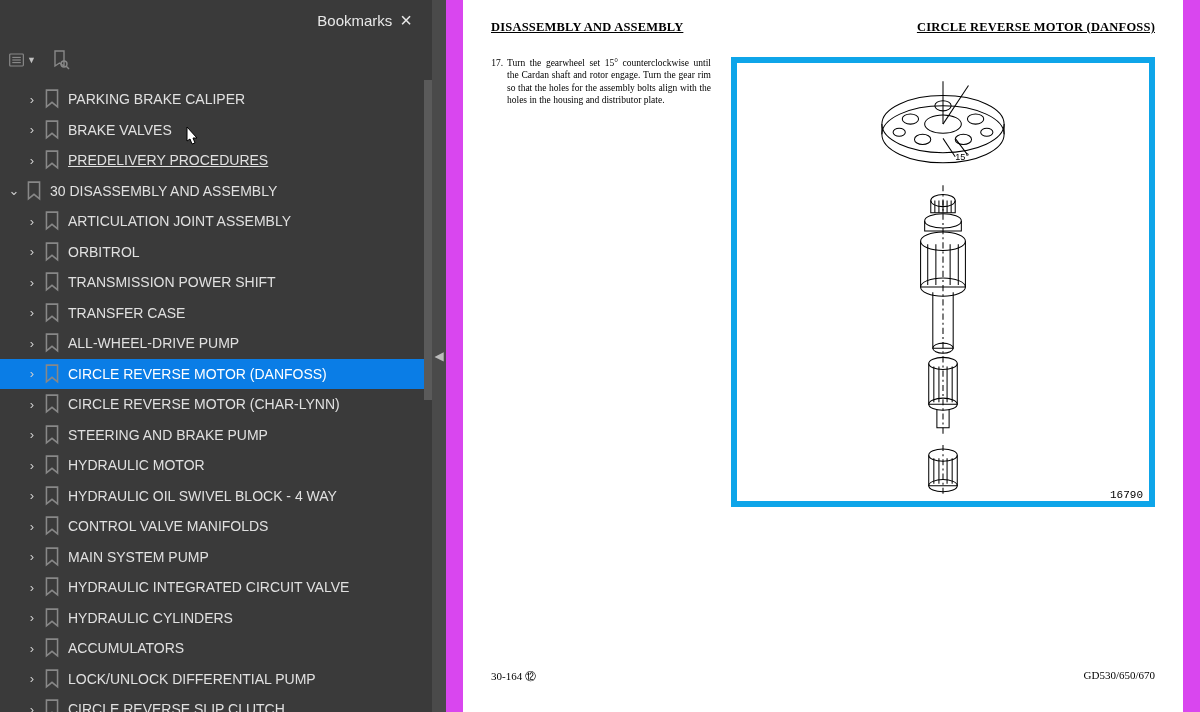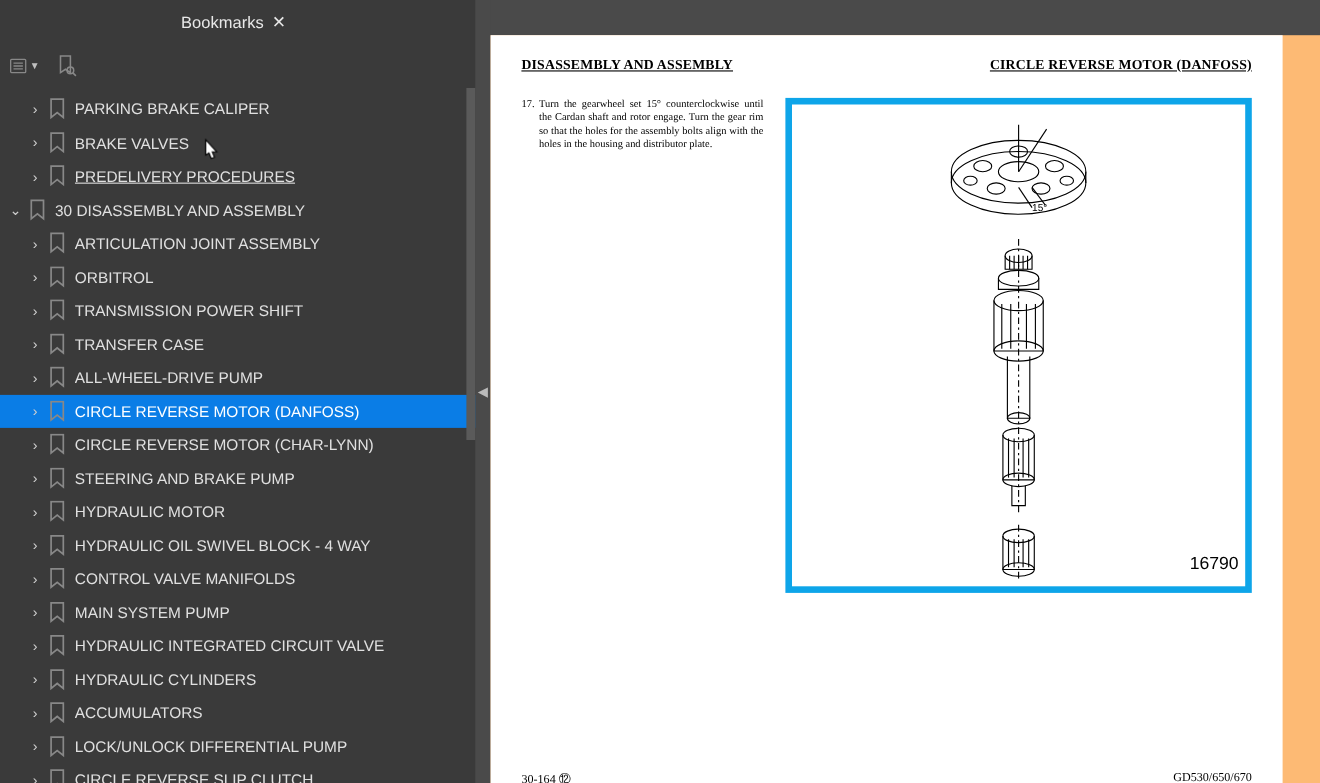--- a/index.html
+++ b/index.html
@@ -1,20 +1,20 @@
 <!DOCTYPE html>
 <html><head>
 <meta charset="utf-8">
 <style>
 * { margin: 0; padding: 0; box-sizing: border-box; }
 body { font-family: "Segoe UI", Arial, sans-serif; background: #4a4a4a; width: 1200px; height: 712px; overflow: hidden; display: flex; }
 
 
 .sidebar { width: 432px; height: 712px; background: #3a3a3a; display: flex; flex-direction: column; position: relative; }
-.sidebar-header { height: 40px; display: flex; align-items: center; padding: 0 12px; color: #e8e8e8; font-size: 15px; justify-content: center; }
+.sidebar-header { height: 40px; display: flex; align-items: center; padding: 0 12px; color: #e8e8e8; font-size: 15px; justify-content: flex-end; }
 .close-x { font-size: 20px; color: #e8e8e8; cursor: pointer; padding: 4px 8px; }
 
 .sidebar-tools { height: 40px; display: flex; align-items: center; padding: 0 8px; gap: 10px; }
 .tool-btn { width: 28px; height: 28px; display: flex; align-items: center; justify-content: center; color: #c0c0c0; cursor: pointer; }
 .tool-dropdown { display:flex; align-items:center; gap:2px; }
 
 .bookmark-tree { flex: 1; overflow-y: auto; padding-top: 4px; position: relative; }
 .bookmark-tree::-webkit-scrollbar { width: 8px; }
 .bookmark-tree::-webkit-scrollbar-track { background: #3a3a3a; }
 .bookmark-tree::-webkit-scrollbar-thumb { background: #5a5a5a; }
@@ -28,30 +28,30 @@
 .bm-row.selected { background: #0a7de6; color: #fff; }
 .bm-row.underlined .bm-label { text-decoration: underline; }
 .bm-row.section-parent { padding-left: 6px; }
 .scroll-thumb { position: absolute; right: 0; top: 80px; width: 8px; height: 320px; background: #5a5a5a; }
 
 
 .collapse-handle { width: 14px; background: #4a4a4a; display: flex; align-items: center; justify-content: center; }
 .collapse-tri { color: #bbb; font-size: 12px; }
 
 
-.doc-pane { flex: 1; background: #fdba74; display: flex; justify-content: flex-start; padding: 0 0; margin-top: 32px; }
+.doc-pane { flex: 1; background: #d946ef; display: flex; justify-content: center; padding: 0 0; }
 .page { width: 720px; height: 712px; background: #fff; position: relative; padding: 20px 28px 14px 28px; font-family: 'Times New Roman', serif; color: #000; }
 .pg-head { display: flex; justify-content: space-between; font-weight: bold; font-size: 12.5px; text-decoration: underline; letter-spacing: 0.2px; }
 .pg-body { display: flex; margin-top: 22px; height: 450px; }
 .pg-text { width: 220px; font-size: 9.5px; line-height: 1.3; display:flex; }
 .step-num { width: 16px; text-align: right; padding-right: 4px; }
 .step-txt { flex: 1; text-align: justify; }
 
 .pg-diagram { flex: 1; border: 6px solid #0ea5e9; margin-left: 20px; position: relative; background:#fff; }
-.diag-label { position: absolute; bottom: 11px; right: 6px; font-size: 16px; font-family: Liberation Sans, sans-serif; }
+.diag-label { position: absolute; bottom: 0; right: 6px; font-size: 11px; font-family: Liberation Mono, monospace; }
 
 .pg-foot { position:absolute; bottom: 28px; left:28px; right:28px; display: flex; justify-content: space-between; font-size: 11px; }
 
 
 .cursor { position: absolute; left: 183px; top: 126px; pointer-events:none; }
 
 
 .rib { stroke: #888; stroke-width: 1.4; fill: none; }
 </style>
 </head>

